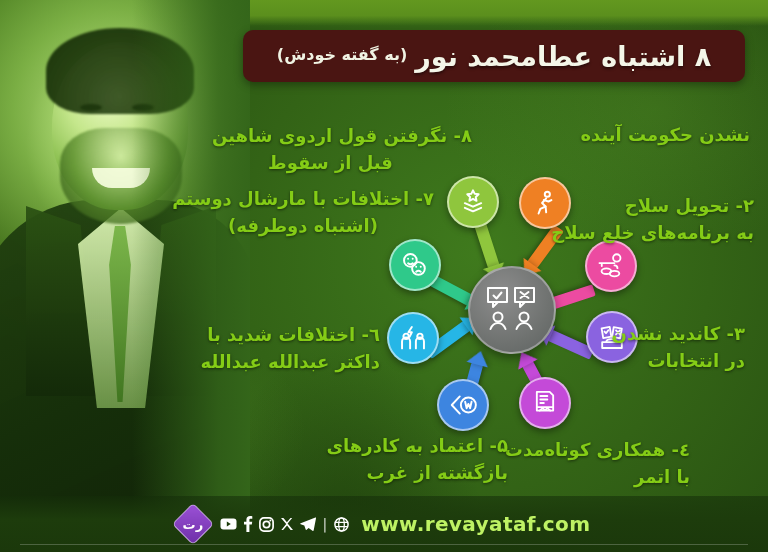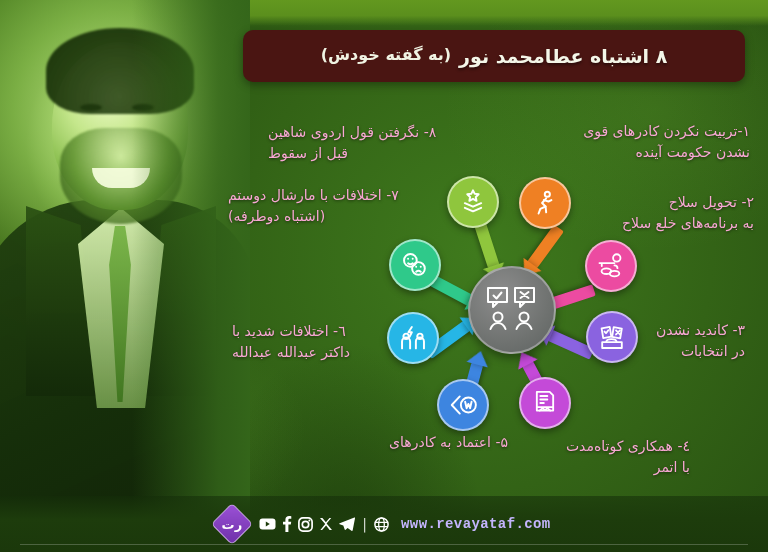--- a/index.html
+++ b/index.html
@@ -147,21 +147,21 @@
     box-shadow: 0 3px 8px rgba(0,0,0,.35);
     display: flex;
     align-items: center;
     justify-content: center;
     direction: rtl;
     padding: 0 14px;
     gap: 8px;
   }
   .title-main {
     color: #f4f6e8;
-    font-size: 19px;
+    font-size: 27px;
     font-weight: bold;
     letter-spacing: .5px;
     text-shadow: 0 2px 3px rgba(0,0,0,.45);
     white-space: nowrap;
   }
   .title-sub {
     color: #f0f3e3;
     font-size: 16px;
     font-weight: bold;
     white-space: nowrap;
@@ -207,23 +207,23 @@
     width: 0; height: 0;
     border-top: 11px solid transparent;
     border-bottom: 11px solid transparent;
     border-left: 14px solid currentColor;
     filter: drop-shadow(0 2px 3px rgba(0,0,0,.3));
   }
 
   
   .label {
     position: absolute;
-    color: #f9a8d4;
-    font-size: 14px;
-    font-weight: normal;
+    color: #84cc16;
+    font-size: 18px;
+    font-weight: bold;
     line-height: 1.5;
     text-shadow: 0 1px 3px rgba(0,0,0,.55);
     direction: rtl;
     white-space: nowrap;
   }
   .label.r { text-align: right; }
   .label.l { text-align: left; }
   .label.c { }
 
   
@@ -247,25 +247,24 @@
     transform: rotate(-45deg);
     color: #fff; font-size: 13px; font-weight: bold;
     font-family: "DejaVu Sans", sans-serif;
   }
   .social {
     display: flex; align-items: center; gap: 6px;
     color: #ffffff; font-size: 14px; font-weight: bold;
   }
   .social .divider { opacity: .8; padding: 0 1px; font-weight: normal; }
   .site {
-    color: #c4b5fd;
-    font-size: 14px;
+    color: #bef264;
+    font-size: 20px;
     font-weight: bold;
     letter-spacing: .4px;
-    font-family: Liberation Mono, monospace;
   }
   .footer-rule {
     position: absolute;
     left: 20px; right: 20px; bottom: 7px;
     height: 1px;
     background: rgba(255,255,255,.22);
   }
   .si { display: inline-flex; }
   .si svg { display: block; }
 </style>
@@ -399,41 +398,41 @@
       <circle cx="9" cy="8" r="5.5"></circle>
       <path d="M7 6.5v.02M11 6.5v.02"></path>
       <path d="M7 10.5c1.2 1 2.8 1 4 0"></path>
       <circle cx="16" cy="15" r="5.5"></circle>
       <path d="M14 13.5v.02M18 13.5v.02"></path>
       <path d="M14 17.8c1.2-1 2.8-1 4 0"></path>
     </svg>
   </div>
 
   <div class="label r" style="right:18px; top:121px; width:230px;">
-    <div>۱-تربیت نکردن کادرهای قوی</div>
     <div>نشدن حکومت آینده</div>
   </div>
 
   <div class="label r" style="right:14px; top:192px; width:216px;">
     <div>۲- تحویل سلاح</div>
     <div>به برنامه‌های خلع سلاح</div>
   </div>
 
   <div class="label r" style="right:23px; top:320px; width:120px;">
     <div>۳- کاندید نشدن</div>
     <div>در انتخابات</div>
   </div>
 
   <div class="label c" style="left:520px; top:436px; width:170px;">
     <div>٤- همکاری کوتاه‌مدت</div>
     <div>با اتمر</div>
   </div>
 
   <div class="label c" style="left:322px; top:432px; width:186px;">
     <div>۵- اعتماد به کادرهای</div>
+    <div>بازگشته از غرب</div>
   </div>
 
   <div class="label l" style="left:232px; top:321px; width:148px;">
     <div>٦- اختلافات شدید با</div>
     <div>داکتر عبدالله عبدالله</div>
   </div>
 
   <div class="label l" style="left:228px; top:185px; width:206px;">
     <div>۷- اختلافات با مارشال دوستم</div>
     <div>(اشتباه دوطرفه)</div>

